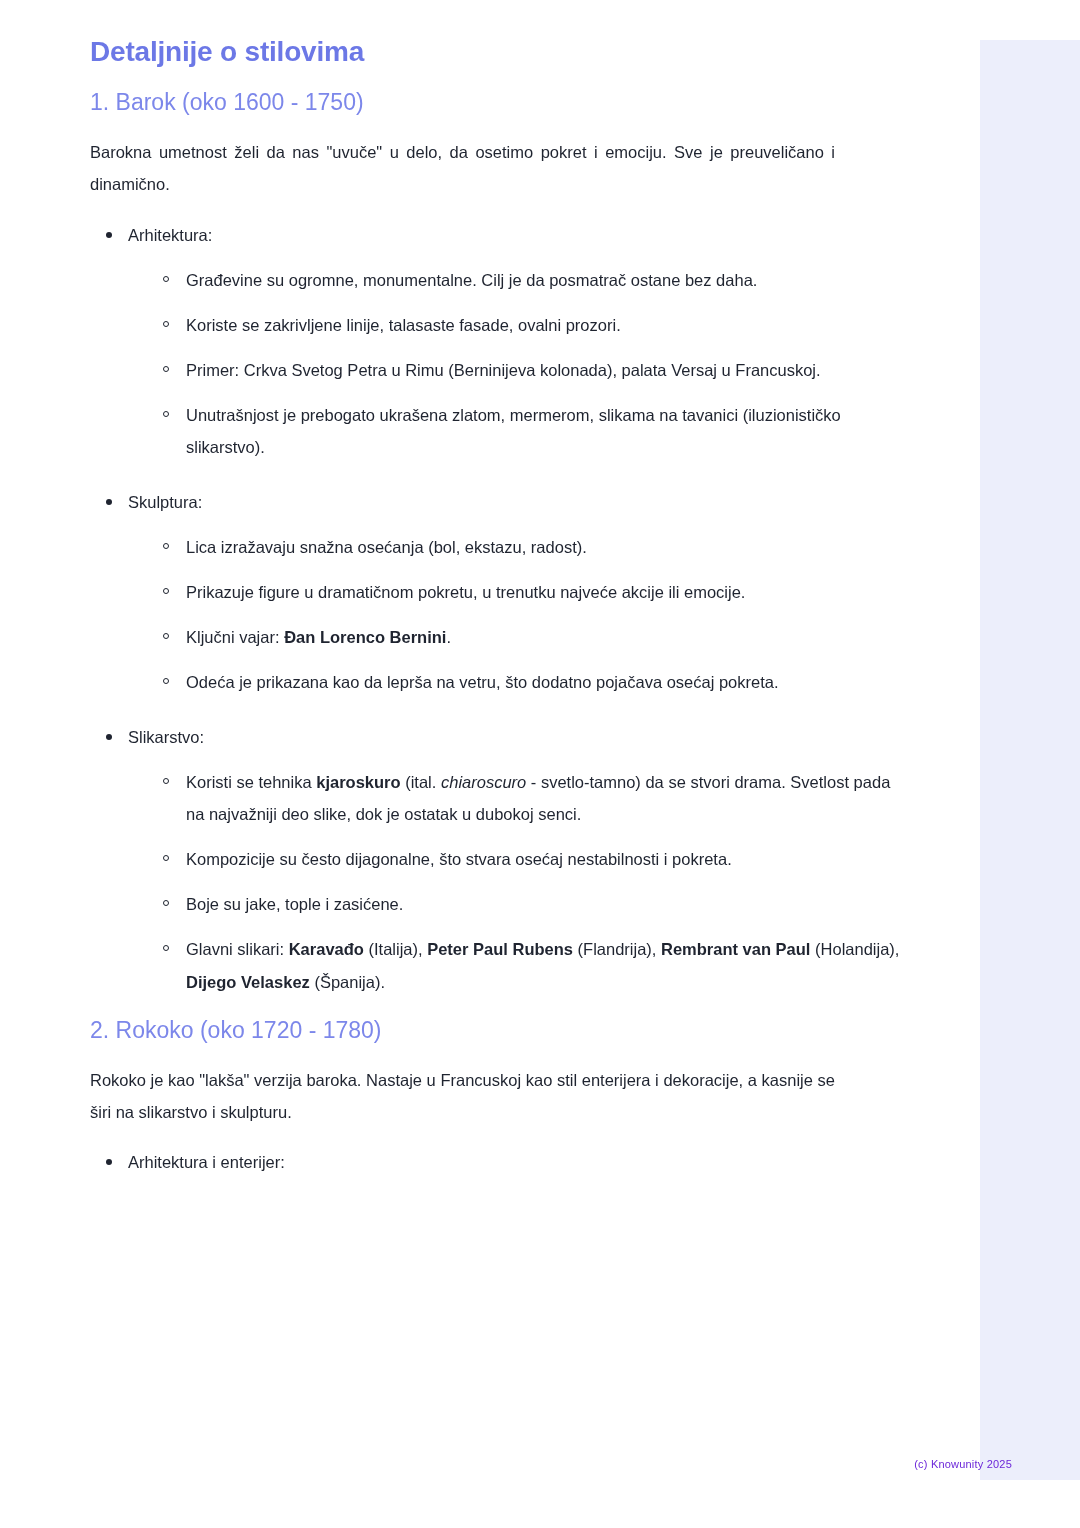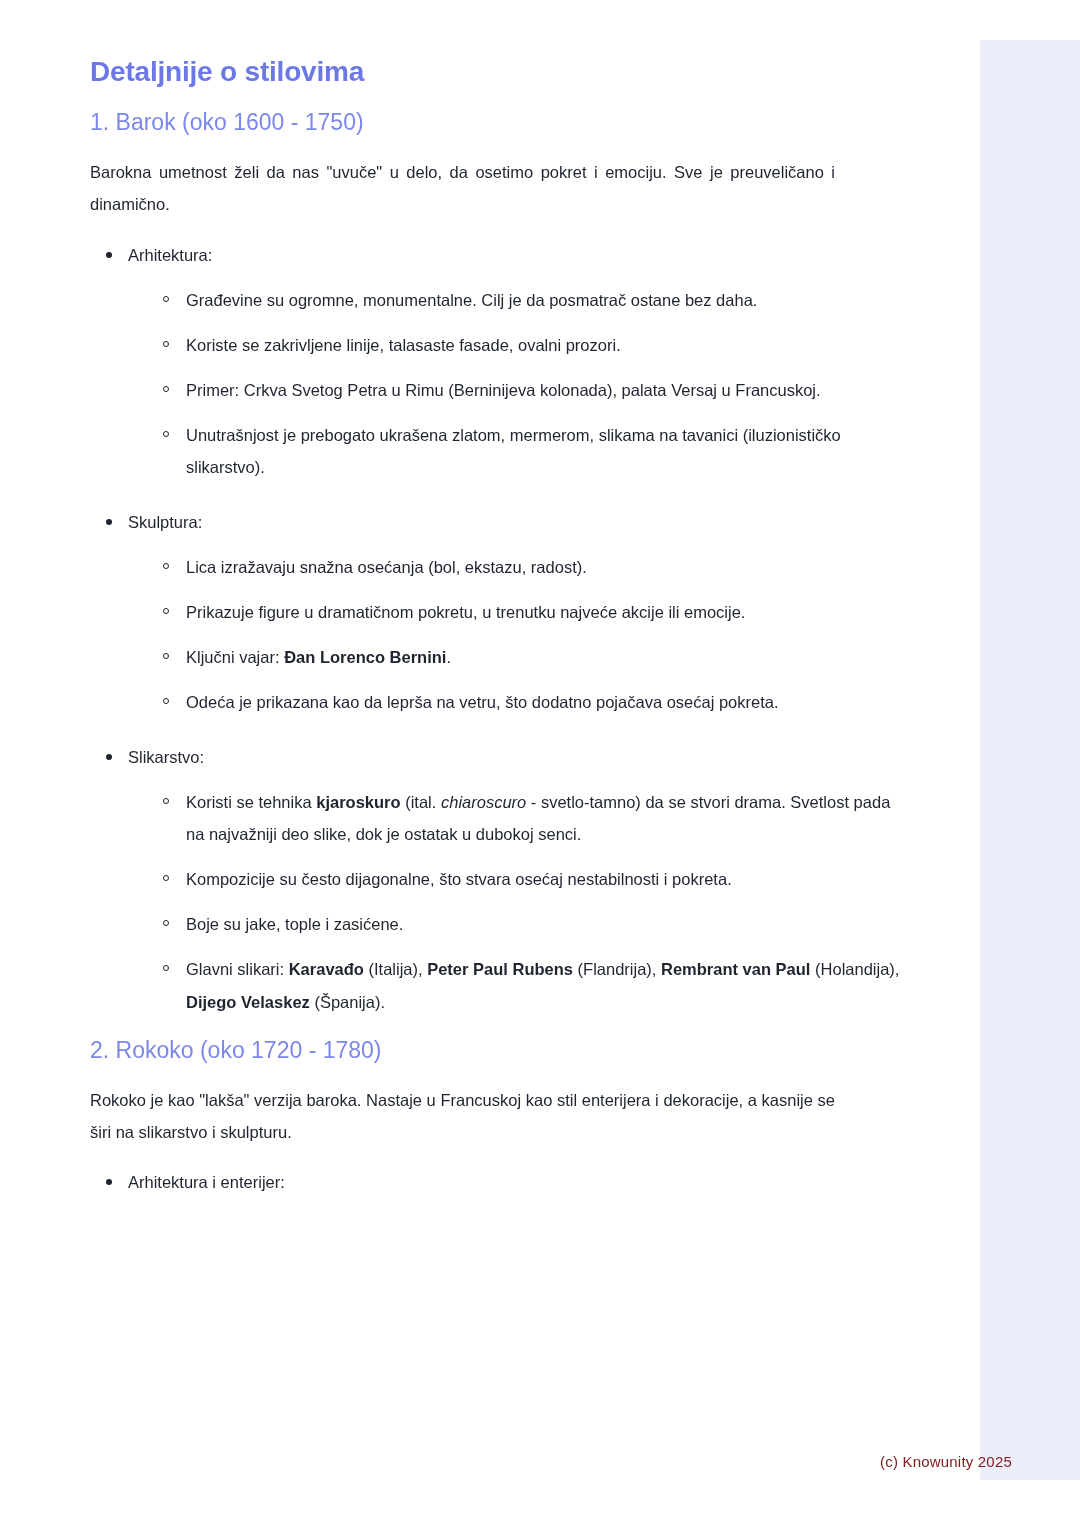--- a/index.html
+++ b/index.html
@@ -33,21 +33,21 @@
     height: 1440px;
     background: #ffffff;
   }
 
   .page {
     position: absolute;
     top: 0;
     left: 0;
     width: 1080px;
     height: 1281px;
-    padding: 40px 90px 0 90px;
+    padding: 20px 90px 0 90px;
     box-sizing: border-box;
   }
 
   h1.doc-title {
     font-size: 28px;
     line-height: 1.3;
     font-weight: bold;
     color: #6c78e6;
     margin: 14px 0 0 0;
     letter-spacing: -0.2px;
@@ -124,22 +124,22 @@
     box-sizing: border-box;
   }
 
   b, strong { font-weight: bold; }
   i, em { font-style: italic; }
 
   .watermark {
     position: absolute;
     right: 68px;
     bottom: 58px;
-    font-size: 15px;
-    color: #7f1d1d;
+    font-size: 11px;
+    color: #6d28d9;
     letter-spacing: 0.2px;
   }
 </style>
 </head>
 <body>
 
 <div class="side-bar"></div>
 <div class="side-bar-inner"></div>
 
 <div class="page">

